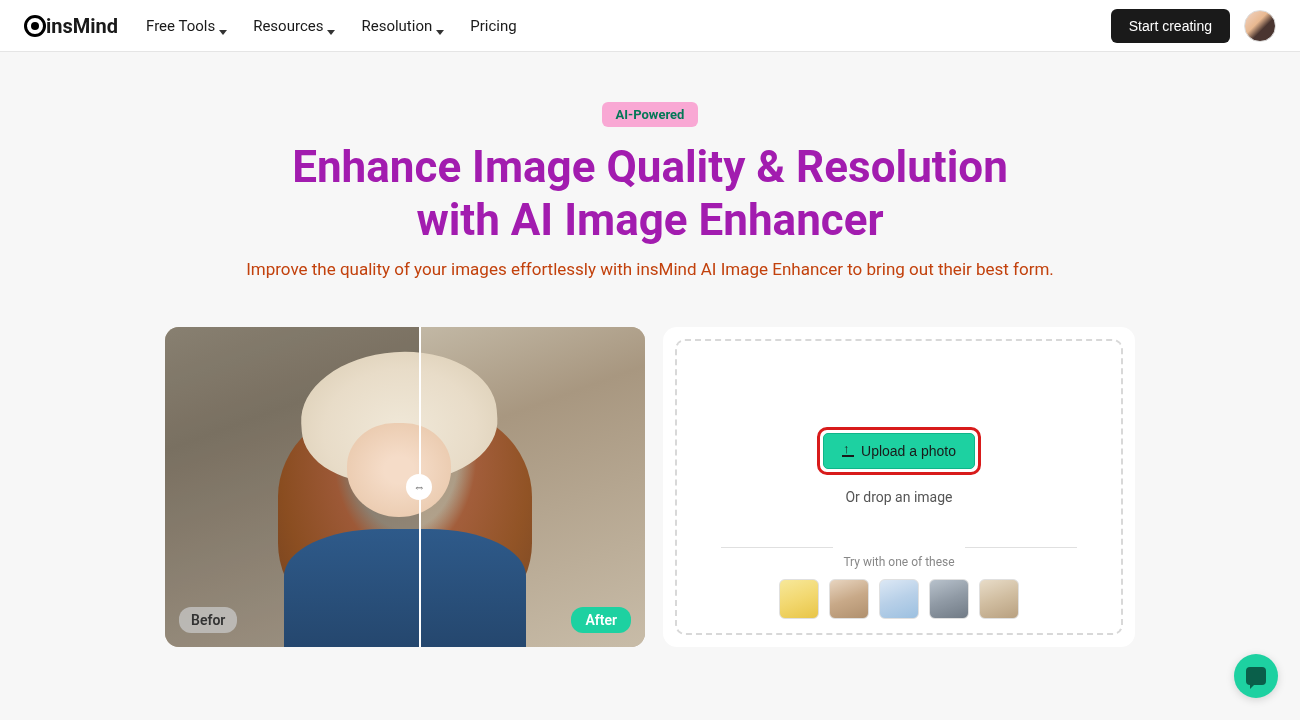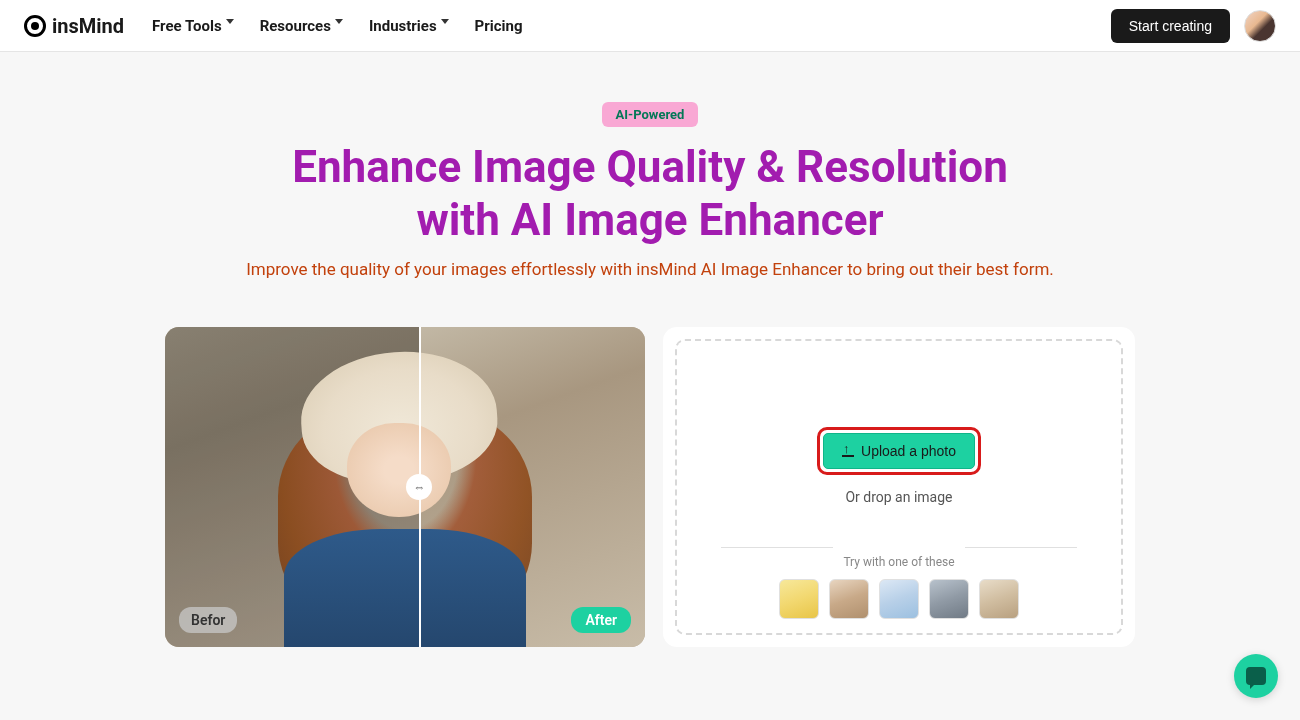--- a/index.html
+++ b/index.html
@@ -17,21 +17,21 @@
       background: #fff;
       border-bottom: 1px solid #e5e5e5;
       height: 52px;
       display: flex;
       align-items: center;
       padding: 0 24px;
     }
     .logo {
       display: flex;
       align-items: center;
-      gap: 6px;
+      gap: 0;
       font-weight: 700;
       font-size: 20px;
       margin-right: 28px;
     }
     .logo-icon {
       width: 22px;
       height: 22px;
       border: 3px solid #000;
       border-radius: 50%;
       position: relative;
@@ -47,24 +47,24 @@
       left: 50%;
       transform: translate(-50%, -50%);
     }
     .nav {
       display: flex;
       gap: 26px;
       flex: 1;
     }
     .nav-item {
       font-size: 15px;
-      font-weight: 700;
+      font-weight: 400;
       cursor: pointer;
       display: flex;
-      align-items: flex-start;
+      align-items: flex-end;
       gap: 4px;
     }
     .chevron-down {
       width: 0;
       height: 0;
       border-left: 4px solid transparent;
       border-right: 4px solid transparent;
       border-top: 5px solid #333;
       margin-top: 2px;
     }
@@ -380,21 +380,21 @@
   <nav class="nav">
     <div class="nav-item">
       <span>Free Tools</span>
       <span class="chevron-down"></span>
     </div>
     <div class="nav-item">
       <span>Resources</span>
       <span class="chevron-down"></span>
     </div>
     <div class="nav-item">
-      <span>Industries</span>
+      <span>Resolution</span>
       <span class="chevron-down"></span>
     </div>
     <div class="nav-item">
       <span>Pricing</span>
     </div>
   </nav>
   <div class="header-right">
     <button class="start-btn">Start creating</button>
     <div class="avatar"></div>
   </div>

